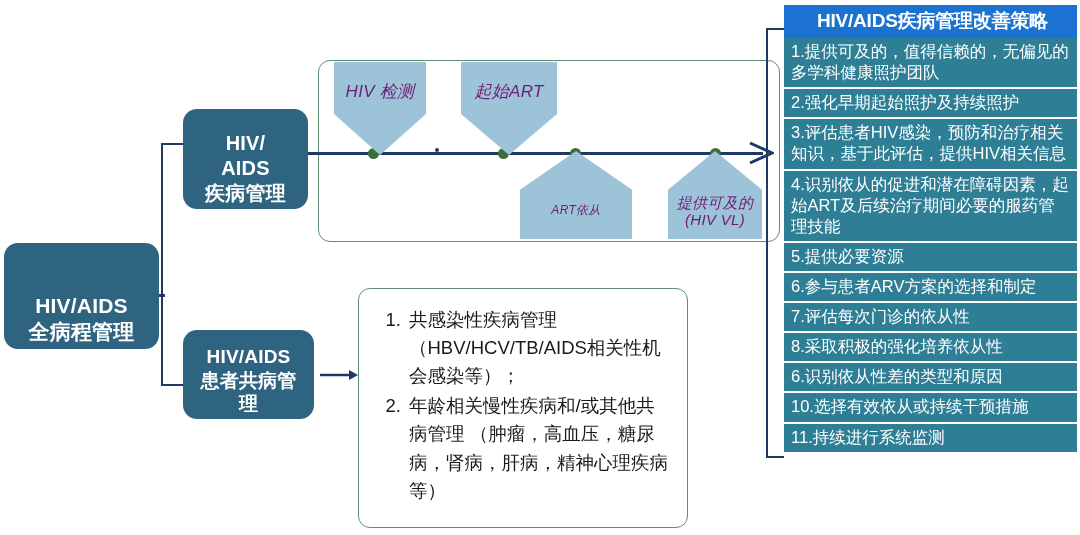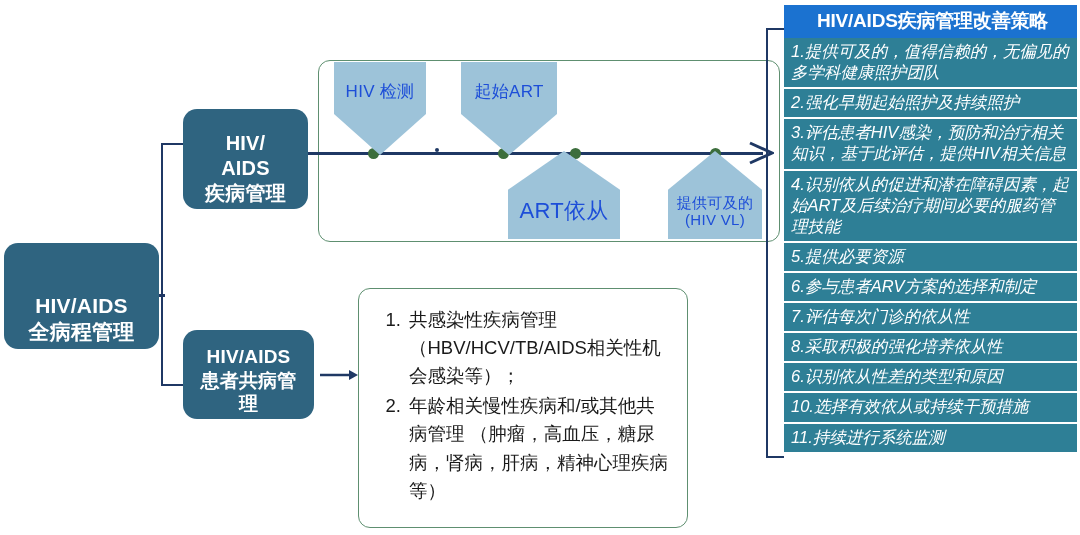--- a/index.html
+++ b/index.html
@@ -133,28 +133,29 @@
     border-radius: 50%;
     background: #1F3864;
     top: 148px;
     left: 435px;
   }
 
   
   .callout {
     position: absolute;
     background: #9DC3D9;
-    color: #1d4ed8;
+    color: #701a75;
     display: flex;
     align-items: center;
     justify-content: center;
     text-align: center;
     box-sizing: border-box;
     line-height: 1.15;
     letter-spacing: 0.3px;
+    font-style: italic;
   }
   .callout.down {
     
     clip-path: polygon(0% 0%, 100% 0%, 100% 56%, 50% 100%, 0% 56%);
     padding-bottom: 34px;
   }
   .callout.up {
     
     clip-path: polygon(50% 0%, 100% 44%, 100% 100%, 0% 100%, 0% 44%);
     padding-top: 32px;
@@ -168,25 +169,25 @@
   }
   #co-art {
     left: 461px;
     top: 62px;
     width: 96px;
     height: 93px;
     font-size: 17px;
     text-align: right;
   }
   #co-adher {
-    left: 508px;
+    left: 520px;
     top: 151px;
     width: 112px;
     height: 88px;
-    font-size: 22px;
+    font-size: 12px;
   }
   #co-vl {
     left: 668px;
     top: 151px;
     width: 94px;
     height: 88px;
     font-size: 15px;
   }
 
   
@@ -237,21 +238,20 @@
     white-space: nowrap;
   }
   .panel-row {
     background: #2E7F96;
     color: #ffffff;
     font-size: 16.5px;
     line-height: 1.28;
     padding: 3px 6px 4px 7px;
     border-bottom: 2.5px solid #FFFFFF;
     box-sizing: border-box;
-    font-style: italic;
   }
   .panel-row:last-child {
     border-bottom: none;
   }
 
   
   #bracket-right {
     position: absolute;
     left: 766px;
     top: 28px;

